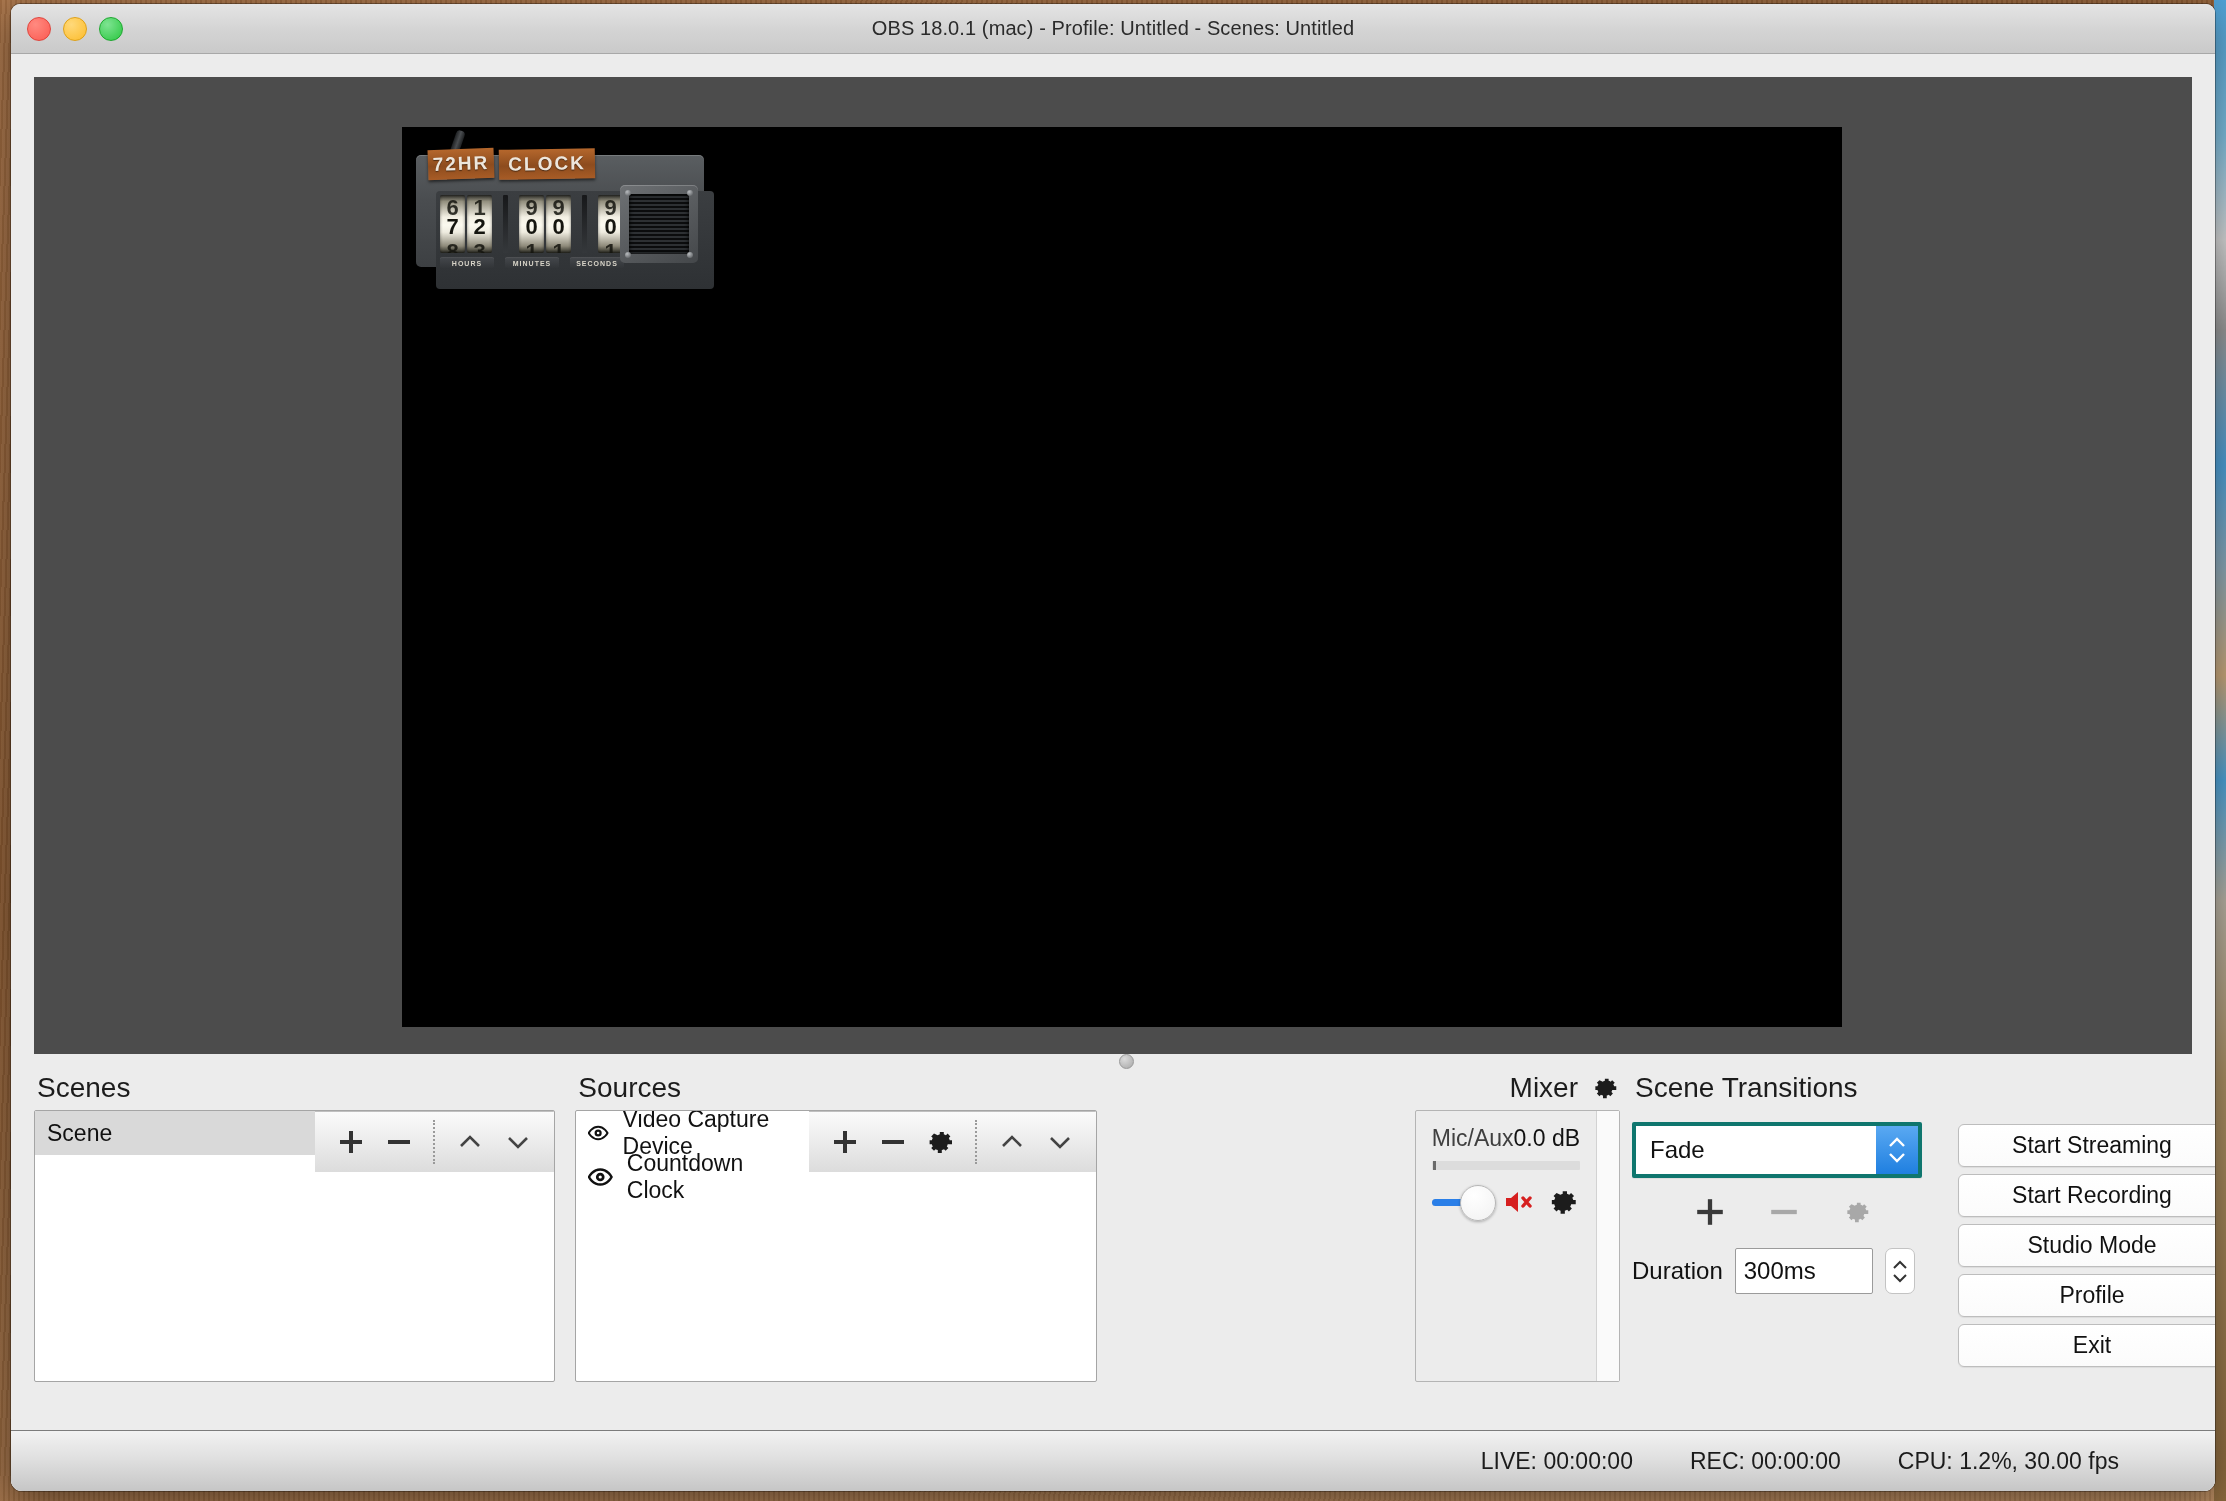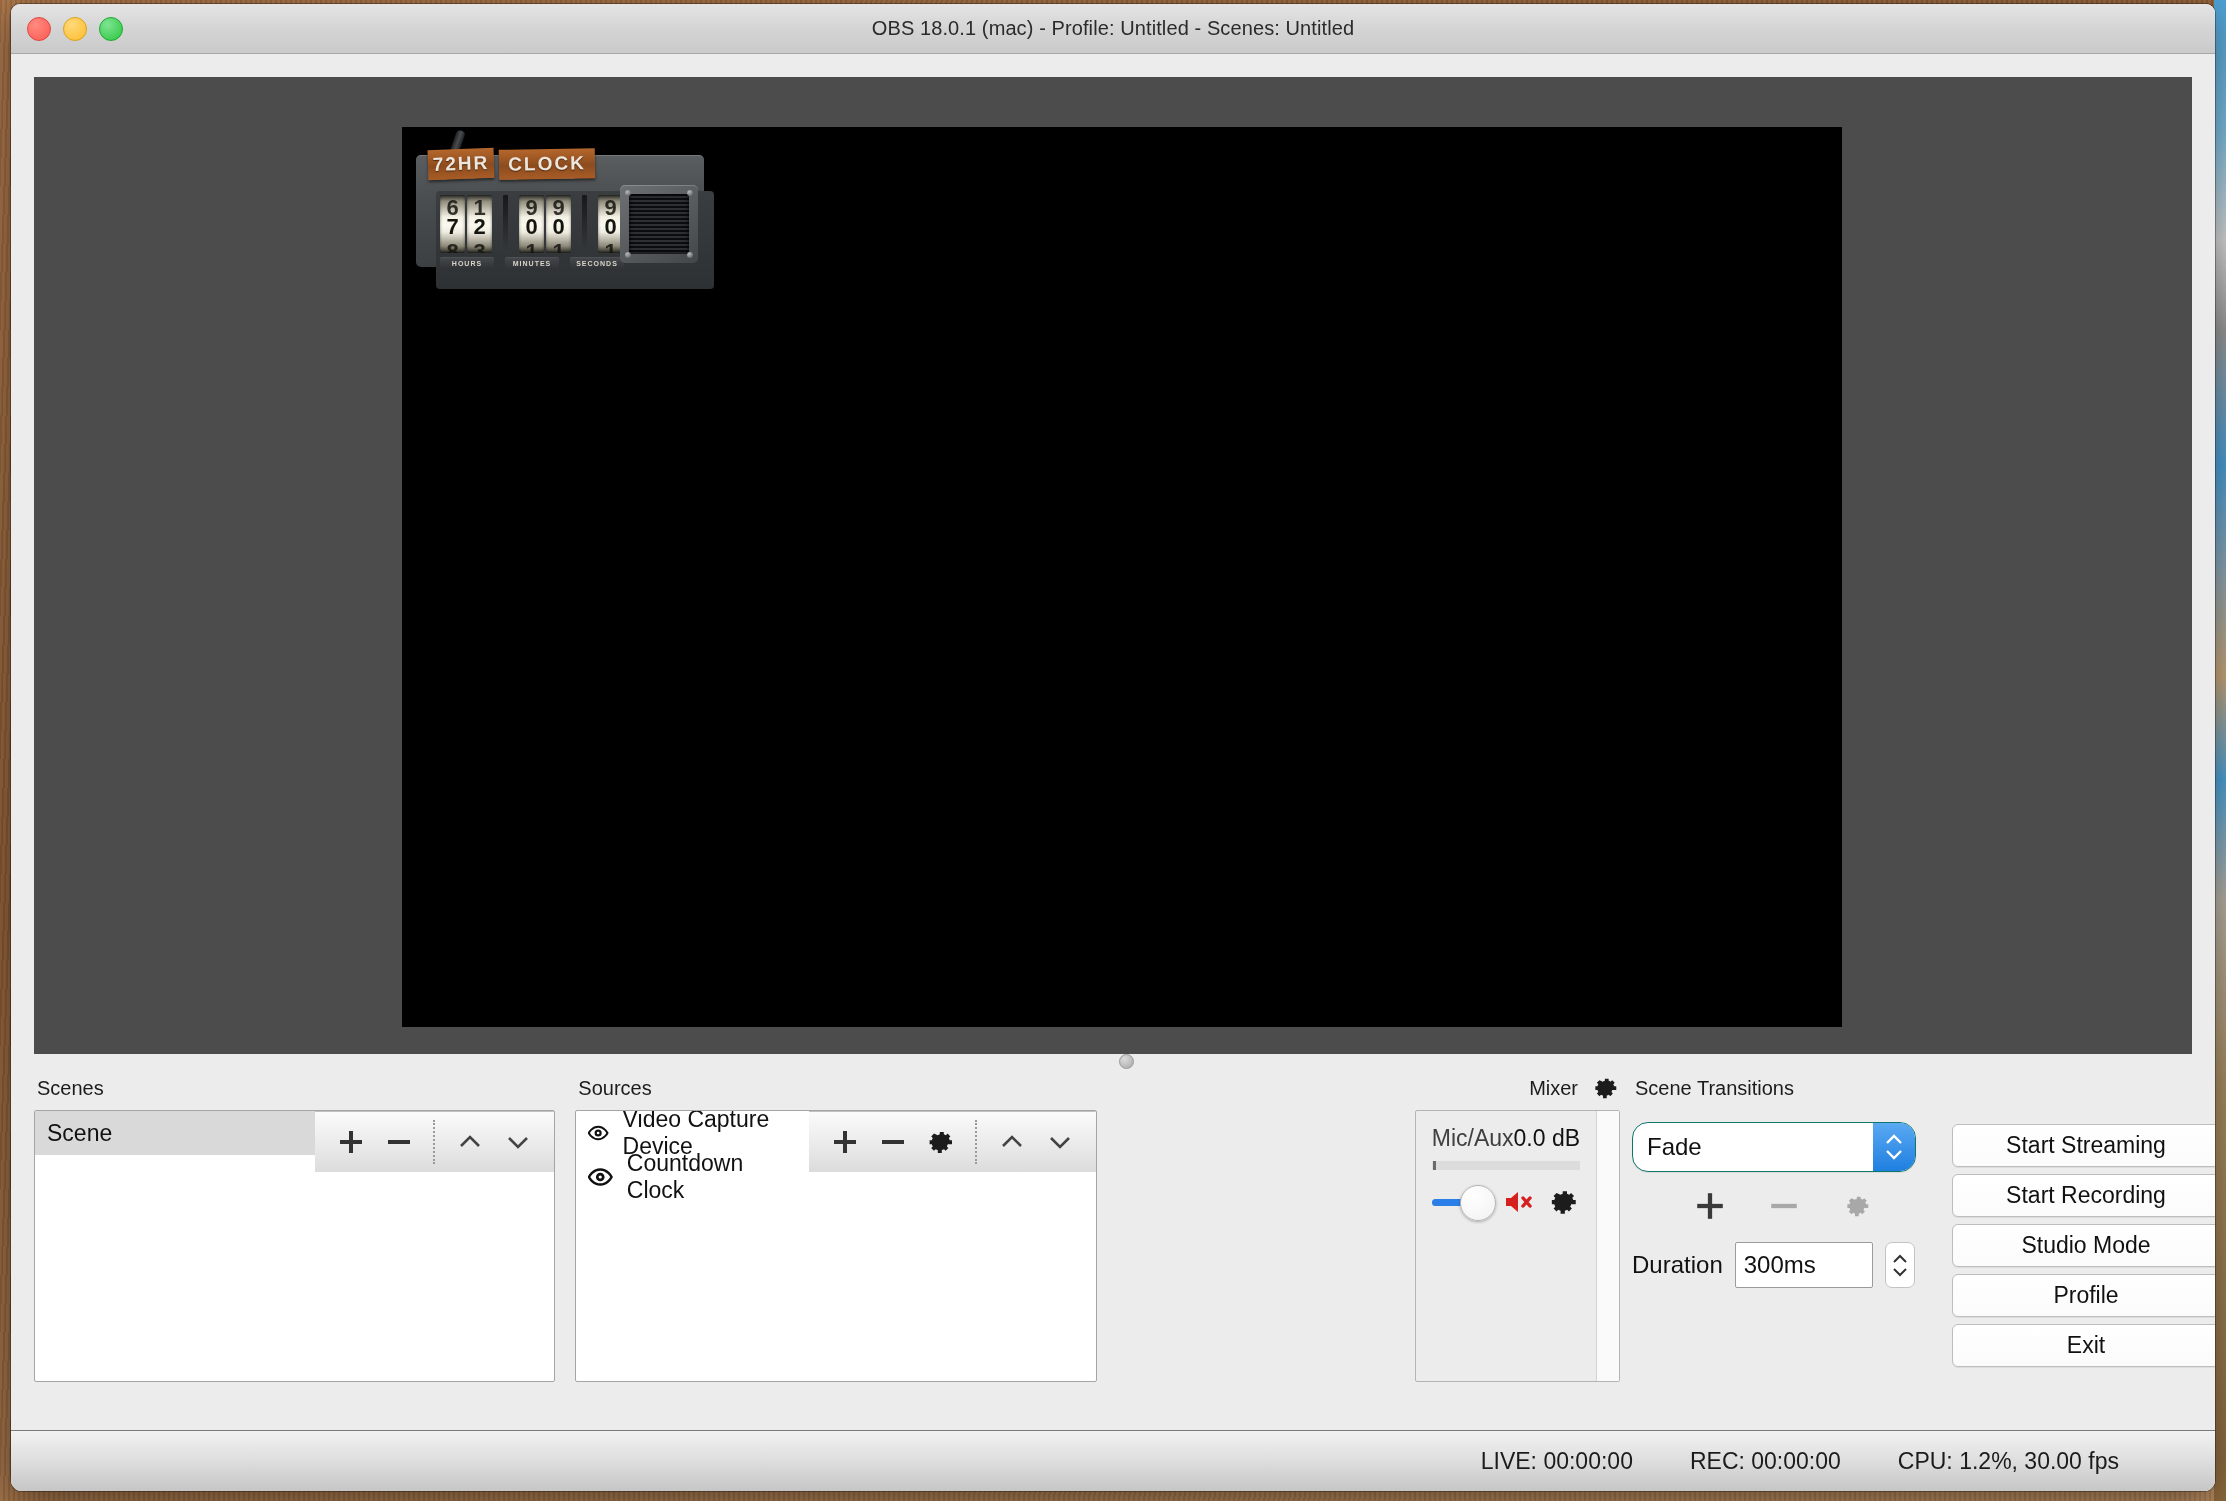--- a/index.html
+++ b/index.html
@@ -152,21 +152,21 @@
     position: absolute; left: 1108px; top: 0px;
     width: 13px; height: 13px; border-radius: 50%;
     background: radial-gradient(circle at 35% 30%, #dcdcdc, #a7a7a7);
     border: 1px solid #999;
   }
 
   
   .docks { display: flex; padding: 0 23px; flex: 1 1 auto; gap: 0; }
   .dock { display: flex; flex-direction: column; }
   .dock-title {
-    font-size: 20px; color: #1c1c1c; height: 44px;
+    font-size: 28px; color: #1c1c1c; height: 44px;
     display: flex; align-items: center; gap: 14px;
     padding-left: 3px;
   }
   .dock-scenes  { width: 526px; }
   .dock-sources { width: 526px; margin-left: 20px; }
   .dock-mixer   { width: 522px; margin-left: 6px; align-items: flex-end; }
   .dock-trans   { width: 560px; margin-left: 12px; gap: 12px; }
 
   .listbox {
     background: #fff;
@@ -238,21 +238,21 @@
     background: #fafafa;
     border-left: 1px solid #d2d2d2;
   }
 
   
   .trans-grid { display: flex; gap: 36px; }
   .trans-left { width: 300px; }
   .select-wrap {
     position: relative; display: flex;
     width: 282px; height: 48px;
-    background: #fff; border: 1px solid #0f766e; border-radius: 16px;
+    background: #fff; border: 4px solid #0f766e; border-radius: 2px;
     box-shadow: 0 1px 1px rgba(0,0,0,0.07);
     align-items: center;
     overflow: hidden;
   }
   .select-value { flex: 1 1 auto; padding-left: 14px; font-size: 24px; color: #111; }
   .select-stepper {
     width: 42px; height: 100%;
     background: linear-gradient(180deg,#5aa9f2,#1f7fe0);
     display: flex; flex-direction: column; align-items: center; justify-content: center;
     gap: 2px;

